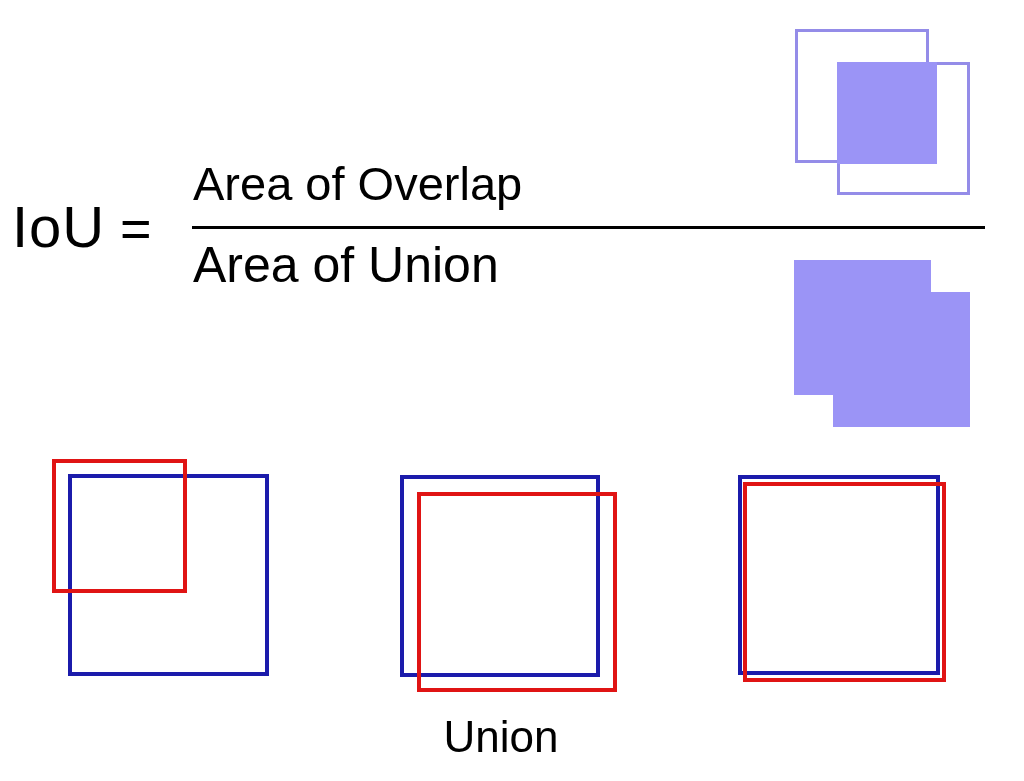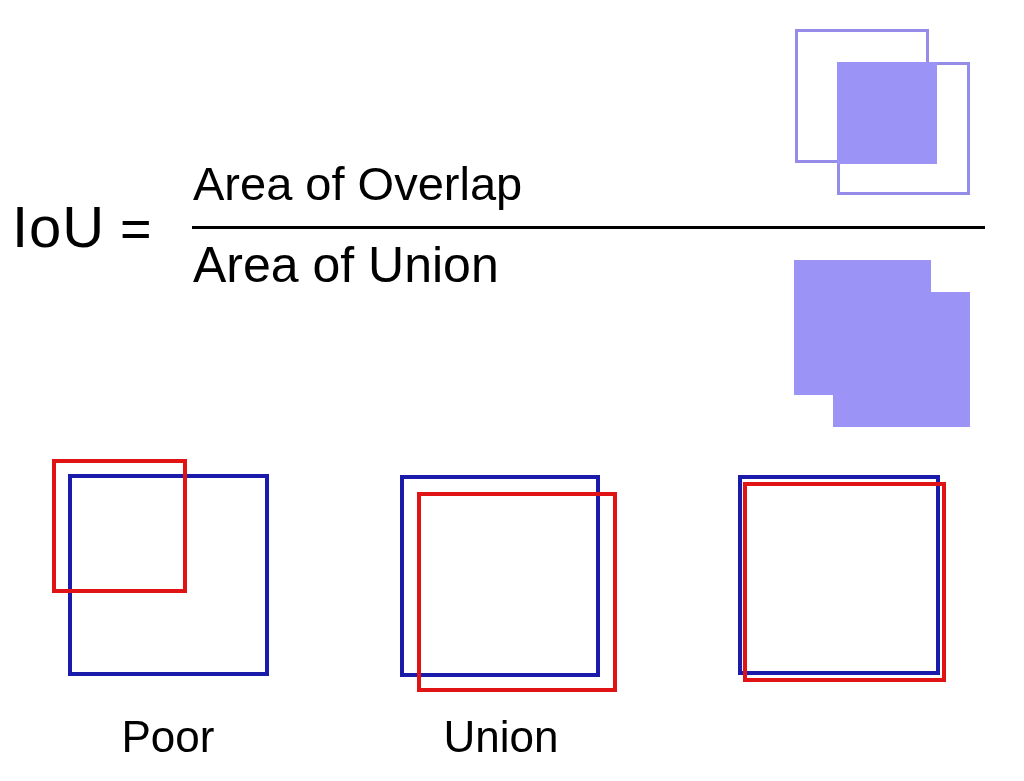--- a/index.html
+++ b/index.html
@@ -65,21 +65,20 @@
 
   <div class="abs box ov-back" style="border-color: rgb(148, 140, 232);"></div>
   <div class="abs box ov-front" style="border-color: rgb(148, 140, 232);"></div>
   <div class="abs ov-fill" style="background-color: rgb(155, 148, 246);"></div>
 
   <div class="abs un-sq1" style="background-color: rgb(155, 148, 246);"></div>
   <div class="abs un-sq2" style="background-color: rgb(155, 148, 246);"></div>
 
   <div class="abs box ex-blue poor-blue" style="border-color: rgb(27, 27, 171);"></div>
   <div class="abs box ex-red poor-red" style="border-color: rgb(224, 20, 20);"></div>
-  <div class="abs ex-label poor-label" style="color: rgb(0, 0, 0);">Poor</div>
 
   <div class="abs box ex-blue good-blue" style="border-color: rgb(27, 27, 171);"></div>
   <div class="abs box ex-red good-red" style="border-color: rgb(224, 20, 20);"></div>
   <div class="abs ex-label good-label" style="color: rgb(0, 0, 0);">Union</div>
 
   <div class="abs box ex-blue exc-blue" style="border-color: rgb(27, 27, 171);"></div>
   <div class="abs box ex-red exc-red" style="border-color: rgb(224, 20, 20);"></div>
 
 </div>
 

